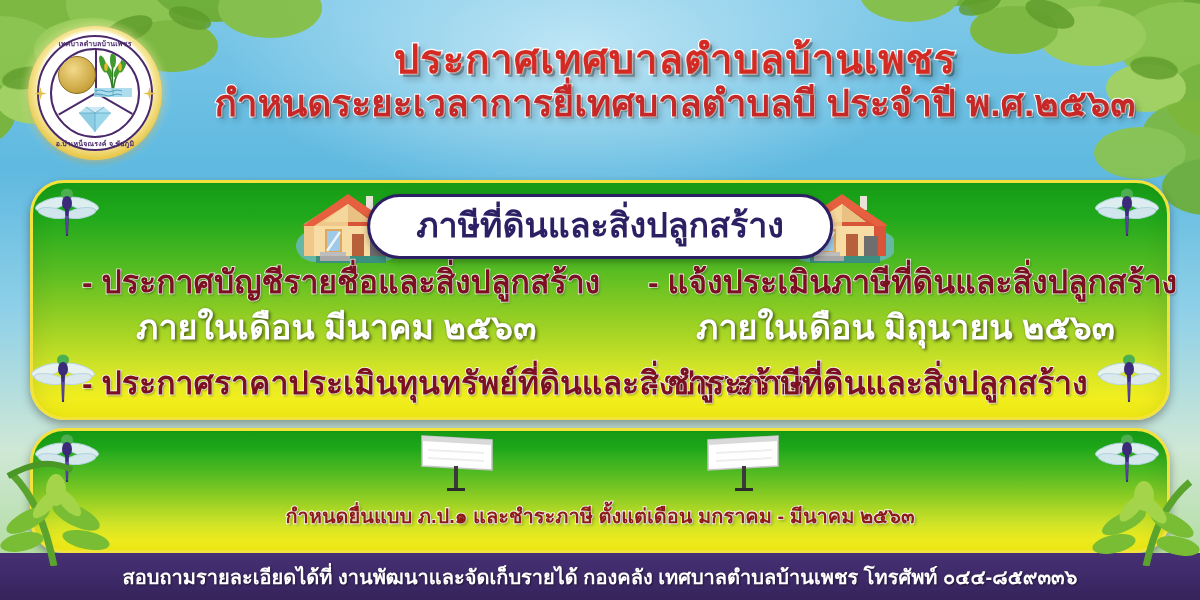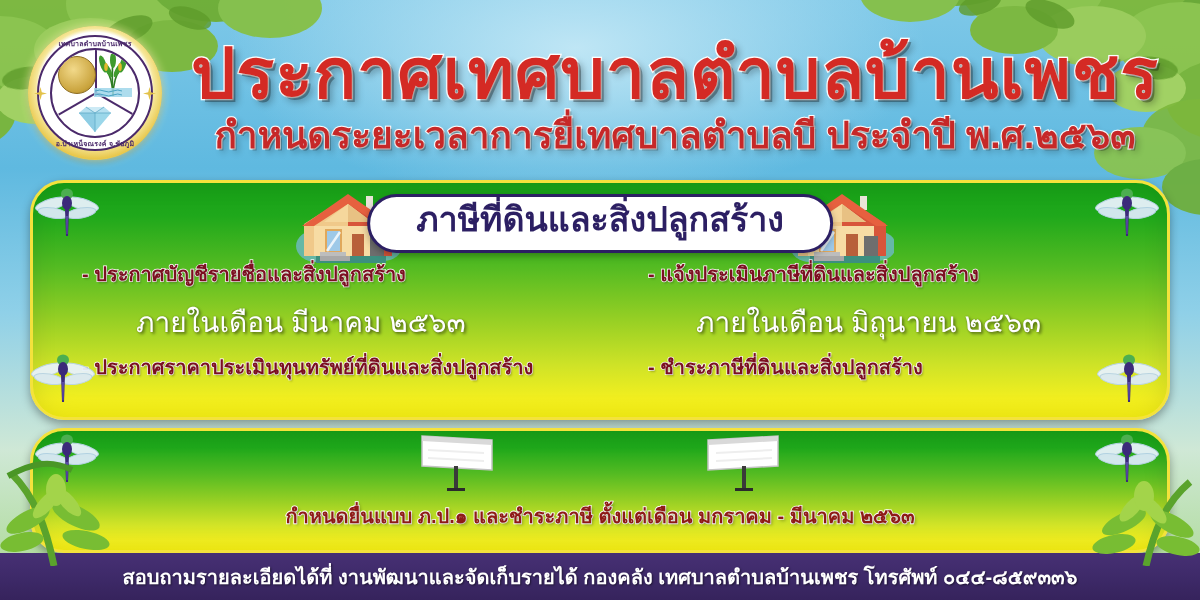--- a/index.html
+++ b/index.html
@@ -93,21 +93,21 @@
   .emblem-text-bot { bottom: 11px; }
 
   
   .title-block {
     position: absolute;
     left: 175px; top: 38px;
     width: 1000px;
     text-align: center;
   }
   .main-title {
-    font-size: 70px;
+    font-size: 40px;
     font-weight: bold;
     color: #d42a24;
     line-height: 1.05;
     letter-spacing: 1px;
     -webkit-text-stroke: 2.5px #ffffff;
     paint-order: stroke fill;
     text-shadow:
       0 0 2px #ffffff,
       3px 3px 0 rgba(0,0,0,.30),
       5px 5px 7px rgba(0,0,0,.28);
@@ -143,21 +143,21 @@
   .panel-sign { top: 428px; height: 125px; }
 
   
   .pill {
     position: absolute;
     left: 50%;
     transform: translateX(-50%);
     background: #ffffff;
     border: 3px solid #2c1f63;
     border-radius: 40px;
-    padding: 1px 46px 8px;
+    padding: 7px 46px 8px;
     box-shadow: 0 3px 7px rgba(0,0,0,.30);
     z-index: 4;
     font-family: Liberation Serif, serif;
   }
   .pill-land { top: 194px; }
   .pill-sign { top: 434px; }
   .pill-text {
     font-size: 34px;
     font-weight: bold;
     color: #2c1f63;
@@ -184,35 +184,35 @@
     width: 1140px;
     display: flex;
     z-index: 3;
   }
   .col { width: 50%; }
   .col-left  { padding-left: 52px; padding-right: 10px; }
   .col-right { padding-left: 48px; padding-right: 18px; }
 
   .entry { margin-bottom: 14px; }
   .entry-head {
-    font-size: 20px;
+    font-size: 32px;
     font-weight: bold;
     color: #7b1020;
     line-height: 1.28;
     -webkit-text-stroke: 1.4px #ffffff;
     paint-order: stroke fill;
     text-shadow: 0 0 1px #fff, 1.5px 1.5px 2px rgba(0,0,0,.22);
     white-space: nowrap;
   }
   .entry-sub {
-    font-size: 28px;
-    font-weight: normal;
+    font-size: 34px;
+    font-weight: bold;
     color: #ffffff;
     line-height: 1.3;
-    margin-top: 17px;
+    margin-top: 2px;
     padding-left: 54px;
     text-shadow: 2px 2px 3px rgba(0,0,0,.45), 0 0 2px rgba(0,0,0,.3);
     white-space: nowrap;
   }
   .col-right .entry-sub { padding-left: 48px; }
 
   
   .sign-line {
     position: absolute;
     top: 500px; left: 30px;

